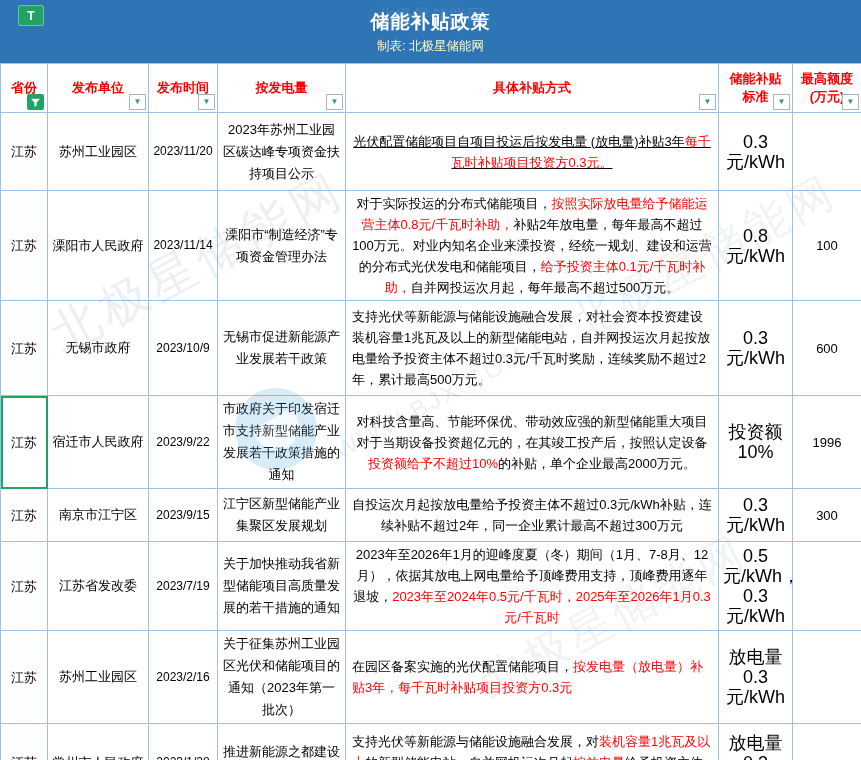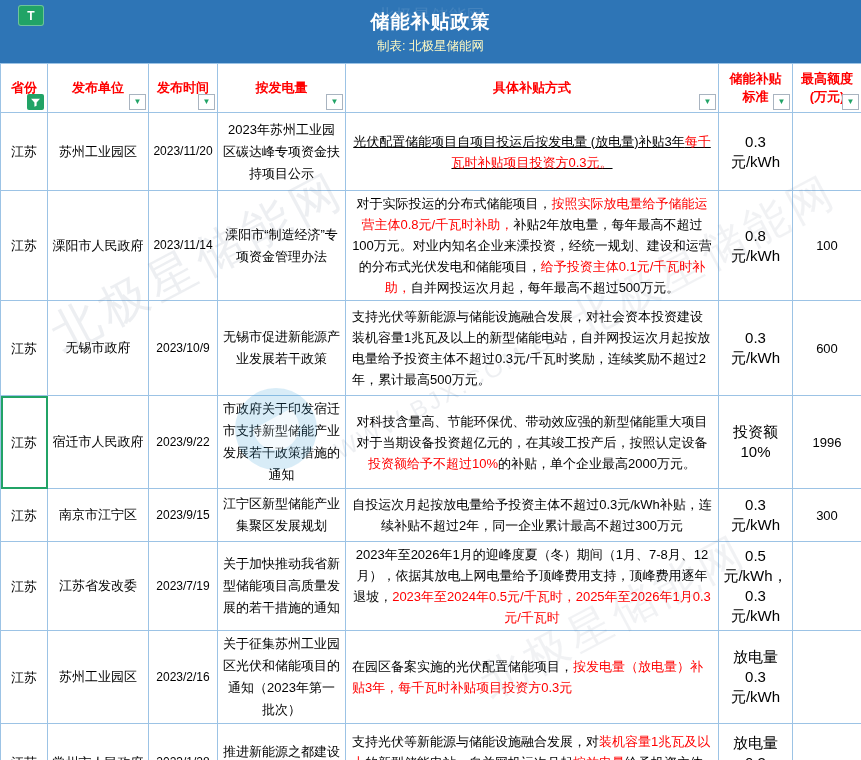--- a/index.html
+++ b/index.html
@@ -27,21 +27,21 @@
      border:1px solid #A9B4C0;display:flex;align-items:center;justify-content:center;
      font-size:8px;color:#21A366;line-height:1;cursor:pointer;}
   .filter-active{position:absolute;right:3px;bottom:2px;width:17px;height:16px;background:#21A366;
      border-radius:2px;display:flex;align-items:center;justify-content:center;cursor:pointer;}
   td{font-size:13px;color:#000;padding:2px 4px;vertical-align:middle;line-height:21px;}
   .c-prov,.c-issuer,.c-date,.c-doc,.c-std,.c-max{text-align:center;}
   .c-issuer{line-height:22px;}
   .c-date{font-size:12px;text-align:center;}
   .c-doc{font-size:13px;line-height:22px;}
   .c-subsidy{padding:2px 6px;}
-  .c-std{font-size:15px;line-height:20px;}
+  .c-std{font-size:18px;line-height:20px;}
   .c-max{font-size:13px;}
   .red{color:#FF0000;}
   td.selected{outline:2px solid #21A366;outline-offset:-2px;}
   
   .wm{position:absolute;pointer-events:none;white-space:nowrap;color:#5d6b85;
       transform:rotate(-28deg);transform-origin:left top;}
   .wm-logo{position:absolute;left:235px;top:388px;width:82px;height:82px;border-radius:50%;
       background:#2E9BD6;opacity:.18;pointer-events:none;}
   .wm-logo::after{content:"";position:absolute;left:18px;top:16px;width:46px;height:46px;
       border-radius:50%;background:#fff;opacity:.75;clip-path:polygon(0 55%,100% 0,100% 100%,0 100%);}

